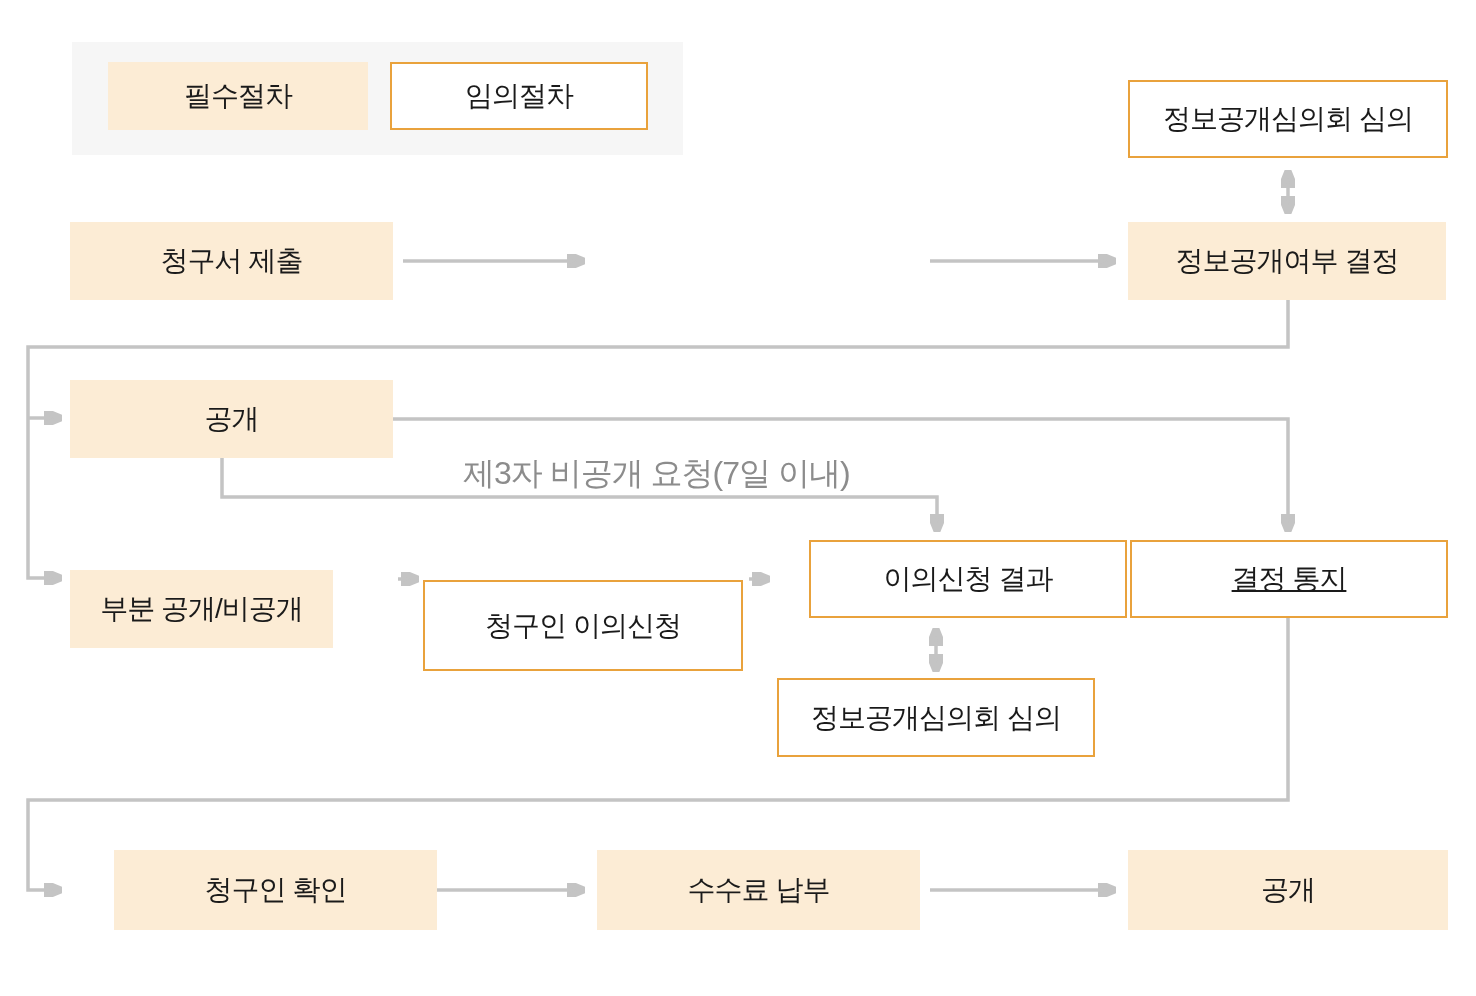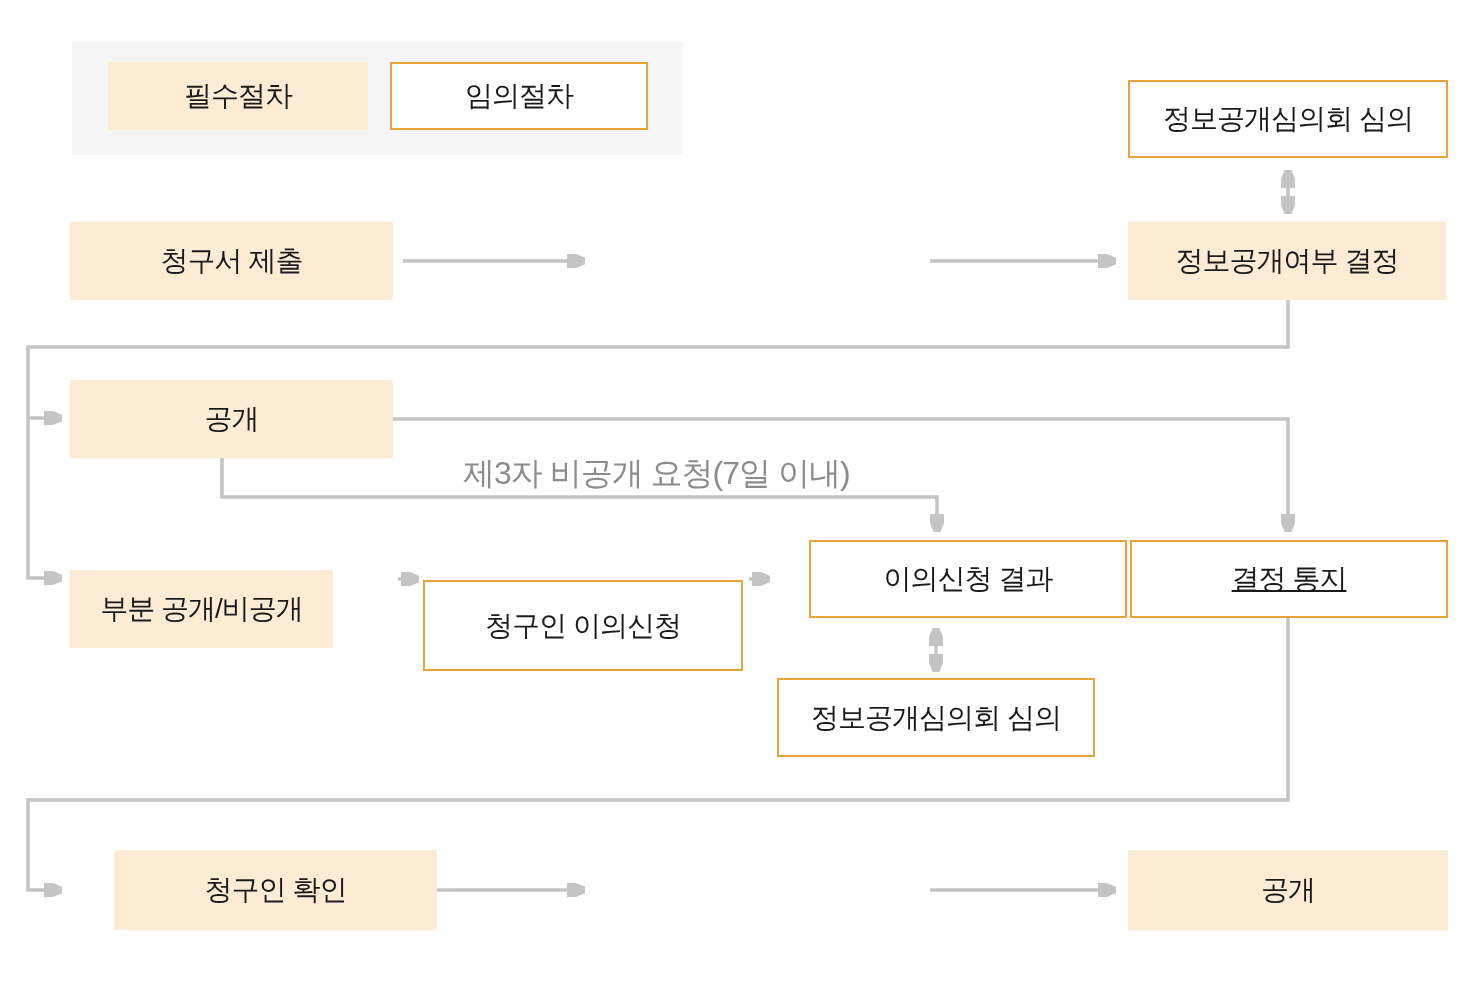--- a/index.html
+++ b/index.html
@@ -80,15 +80,16 @@
   <div class="node req" style="left:70px;top:380px;width:323px;height:78px;">공개</div>
   <div class="annotation" style="left:463px;top:452px;">제3자 비공개 요청(7일 이내)</div>
 
   <div class="node req" style="left:70px;top:532px;width:263px;height:78px;margin-top:38px;">부분 공개/비공개</div>
   <div class="node opt" style="left:423px;top:564px;width:320px;height:91px;margin-top:16px;">청구인 이의신청</div>
   <div class="node opt" style="left:777px;top:540px;width:318px;height:78px;margin-left:32px;">이의신청 결과</div>
   <div class="node opt" style="left:1130px;top:540px;width:318px;height:78px;text-decoration:underline;">결정 통지</div>
   <div class="node opt" style="left:777px;top:678px;width:318px;height:79px;">정보공개심의회 심의</div>
 
   <div class="node req" style="left:70px;top:850px;width:323px;height:80px;margin-left:44px;">청구인 확인</div>
+  <div class="node req" style="left:597px;top:850px;width:323px;height:80px;">수수료 납부</div>
   <div class="node req" style="left:1128px;top:850px;width:320px;height:80px;">공개</div>
 
 </div>
 
 </body></html>

